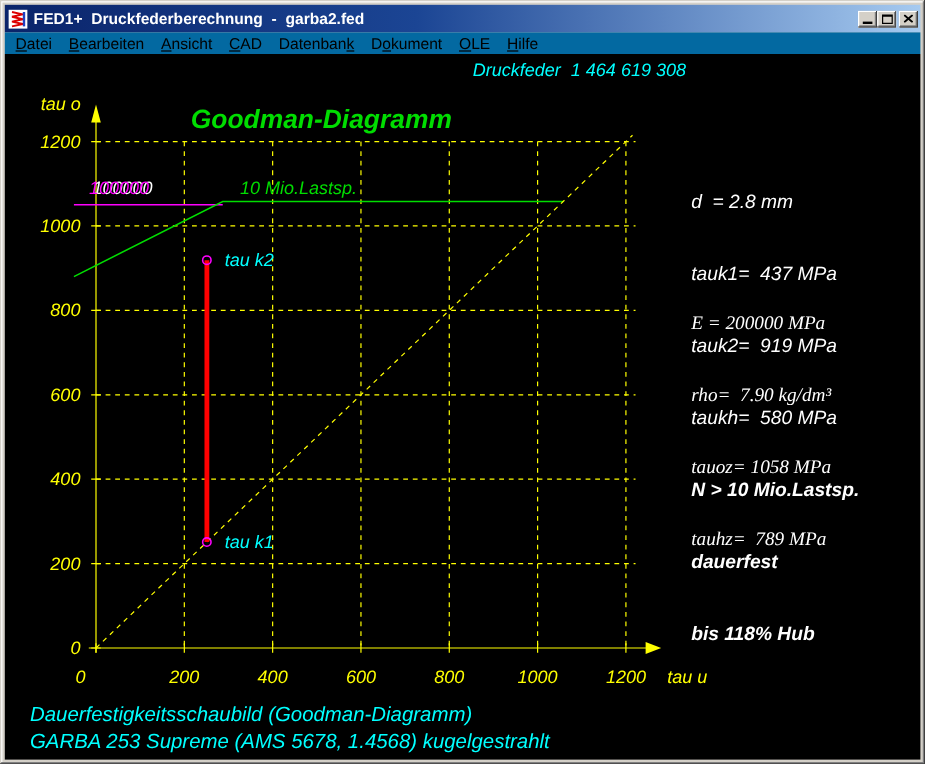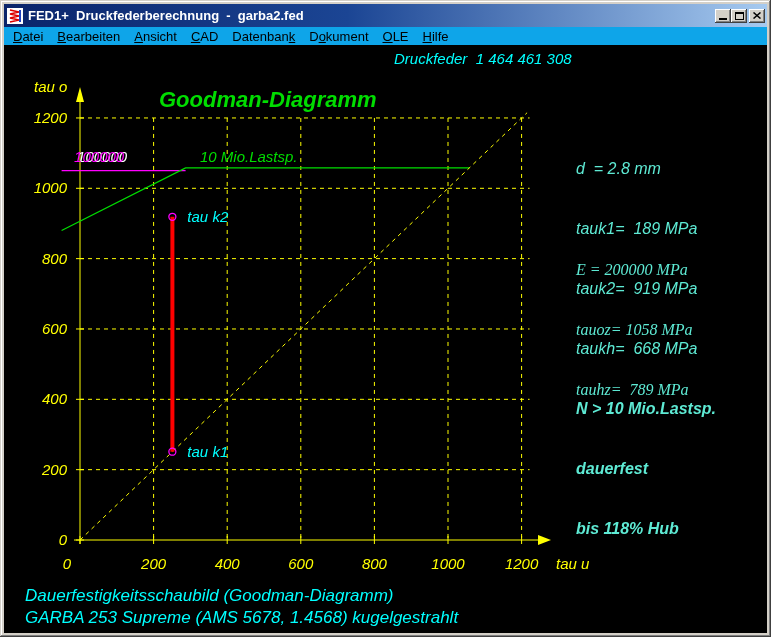--- a/index.html
+++ b/index.html
@@ -10,30 +10,30 @@
   .titlebar{position:absolute;left:4px;top:4px;right:4px;height:23px;
     background:linear-gradient(to right,#0a246a,#1b4594 45%,#a6caf0);display:flex;align-items:center;}
   .app-icon{width:16px;height:16px;margin:0 5px 0 3px;flex:0 0 auto;}
   .title-text{color:#ffffff;font-weight:bold;font-size:13px;white-space:pre;flex:1;overflow:hidden;}
   .controls{display:flex;align-items:center;margin-right:2px;}
   .ctrl-btn{width:16px;height:14px;background:#d4d0c8;display:flex;align-items:center;justify-content:center;
     box-shadow:inset -1px -1px 0 #404040,inset 1px 1px 0 #ffffff,inset -2px -2px 0 #808080;padding:0;border:0;}
   .ctrl-btn.close{margin-left:2px;}
   .glyph-min{width:8px;height:2px;background:#000;margin-top:7px;}
   .glyph-max{width:9px;height:8px;border:1px solid #000;border-top-width:2px;box-sizing:border-box;}
-  .menubar{position:absolute;left:4px;top:27px;right:4px;height:18px;background:#0ea5e9;
+  .menubar{position:absolute;left:4px;top:27px;right:4px;height:18px;background:#0369a1;
     display:flex;align-items:center;font-size:13px;color:#000;padding-left:2px;}
   .menu-item{padding:1px 7px;white-space:pre;cursor:default;}
   .menu-item .key{text-decoration:underline;}
   .client{position:absolute;left:4px;top:45px;width:763px;height:588px;background:#000;overflow:hidden;}
   .client *{position:absolute;}
   .subtitle{left:390px;top:5px;color:#00ffff;font-style:italic;font-size:15px;white-space:pre;}
   .chart-title{left:155px;top:42px;color:#00dd00;font-style:italic;font-weight:bold;font-size:22px;white-space:pre;}
   svg.chart{left:0;top:0;width:763px;height:588px;font-family:"Liberation Sans",sans-serif;}
-  .info{left:572px;color:#5eead4;font-style:italic;font-size:16px;line-height:20px;white-space:pre;}
+  .info{left:572px;color:#ffffff;font-style:italic;font-size:16px;line-height:20px;white-space:pre;}
   .info div{position:static;}
   .ig1{top:74px;} .ig2{top:175px;font-family:Liberation Serif, serif;} .ig3{top:314px;font-weight:bold;}
   .footer-line{left:21px;color:#00ffff;font-style:italic;font-size:17px;white-space:pre;}
   .fl1{top:541px;} .fl2{top:563px;}
 </style>
 </head>
 <body>
 
 <div class="window">
 
@@ -64,21 +64,21 @@
     <span class="menu-item"><span></span><span class="key">B</span><span>earbeiten</span></span>
     <span class="menu-item"><span></span><span class="key">A</span><span>nsicht</span></span>
     <span class="menu-item"><span></span><span class="key">C</span><span>AD</span></span>
     <span class="menu-item"><span>Datenban</span><span class="key">k</span><span></span></span>
     <span class="menu-item"><span>D</span><span class="key">o</span><span>kument</span></span>
     <span class="menu-item"><span></span><span class="key">O</span><span>LE</span></span>
     <span class="menu-item"><span></span><span class="key">H</span><span>ilfe</span></span>
   </div>
 
   <div class="client">
-    <div class="subtitle">Druckfeder  1 464 461 308</div>
+    <div class="subtitle">Druckfeder  1 464 619 308</div>
     <div class="chart-title">Goodman-Diagramm</div>
 
     <svg class="chart" viewBox="0 0 763 588">
         <g stroke="#ffff00" stroke-width="1" stroke-dasharray="4 4">
           <line x1="149.6" y1="72.95999999999998" x2="149.6" y2="495"></line>
           <line x1="223.2" y1="72.95999999999998" x2="223.2" y2="495"></line>
           <line x1="296.79999999999995" y1="72.95999999999998" x2="296.79999999999995" y2="495"></line>
           <line x1="370.4" y1="72.95999999999998" x2="370.4" y2="495"></line>
           <line x1="444" y1="72.95999999999998" x2="444" y2="495"></line>
           <line x1="517.5999999999999" y1="72.95999999999998" x2="517.5999999999999" y2="495"></line>
@@ -135,26 +135,27 @@
         <text x="183.368" y="176.78769999999997" fill="#00ffff" font-style="italic" font-size="15">tau k2</text>
         <circle cx="168.368" cy="406.7233" r="3.5" fill="none" stroke="#ff00ff" stroke-width="1.3"></circle>
         <text x="183.368" y="411.7233" fill="#00ffff" font-style="italic" font-size="15">tau k1</text>
         <text x="73.056" y="116.92250000000001" fill="#ffffff" font-style="italic" font-size="15">100000</text>
         <text x="70.112" y="116.92250000000001" fill="#ff00ff" font-style="italic" font-size="15">100000</text>
         <text x="195.96800000000002" y="116.92250000000001" fill="#00dd00" font-style="italic" font-size="15">10 Mio.Lastsp.</text>
       </svg>
 
     <div class="info ig1">
       <div>d  = 2.8 mm</div>
-      <div>tauk1=  189 MPa</div>
+      <div>tauk1=  437 MPa</div>
       <div>tauk2=  919 MPa</div>
-      <div>taukh=  668 MPa</div>
+      <div>taukh=  580 MPa</div>
     </div>
     <div class="info ig2">
       <div>E = 200000 MPa</div>
+      <div>rho=  7.90 kg/dm³</div>
       <div>tauoz= 1058 MPa</div>
       <div>tauhz=  789 MPa</div>
     </div>
     <div class="info ig3">
       <div>N &gt; 10 Mio.Lastsp.</div>
       <div>dauerfest</div>
       <div>bis 118% Hub</div>
     </div>
 
     <div class="footer-line fl1">Dauerfestigkeitsschaubild (Goodman-Diagramm)</div>

